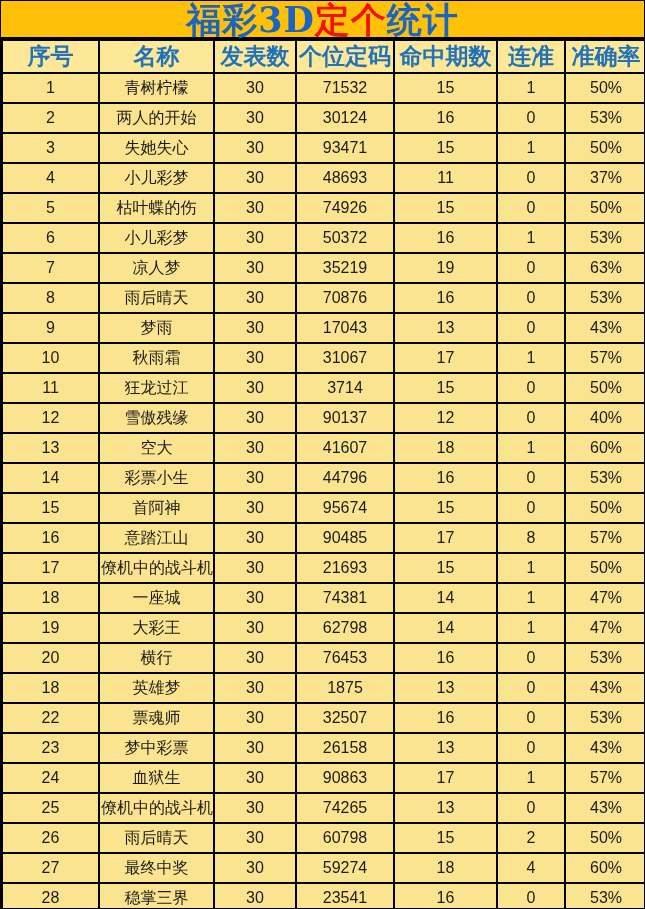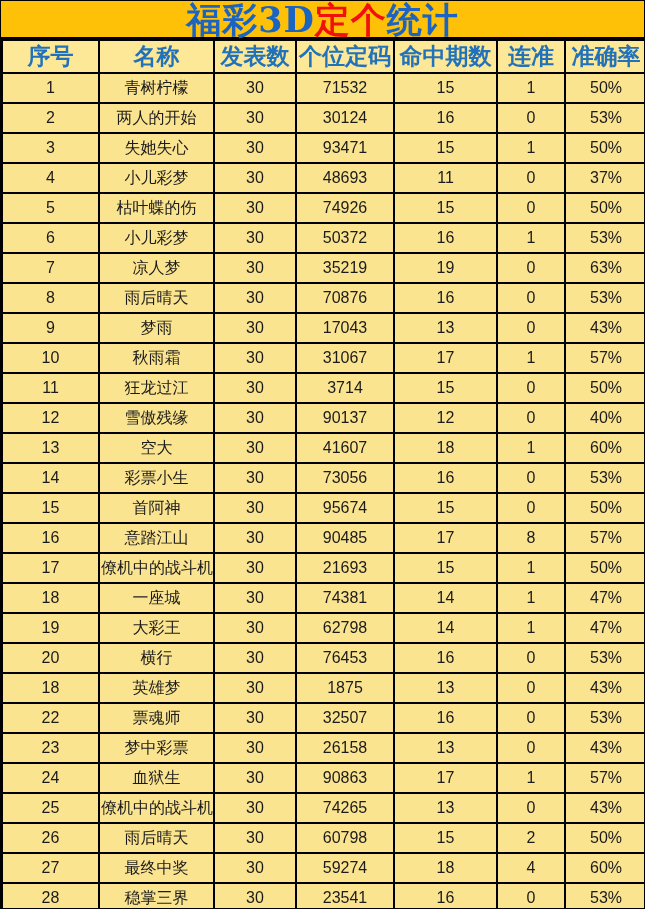--- a/index.html
+++ b/index.html
@@ -207,21 +207,21 @@
       <td>30</td>
       <td>41607</td>
       <td>18</td>
       <td>1</td>
       <td>60%</td>
     </tr>
         <tr>
       <td>14</td>
       <td>彩票小生</td>
       <td>30</td>
-      <td>73056</td>
+      <td>44796</td>
       <td>16</td>
       <td>0</td>
       <td>53%</td>
     </tr>
         <tr>
       <td>15</td>
       <td>首阿神</td>
       <td>30</td>
       <td>95674</td>
       <td>15</td>

